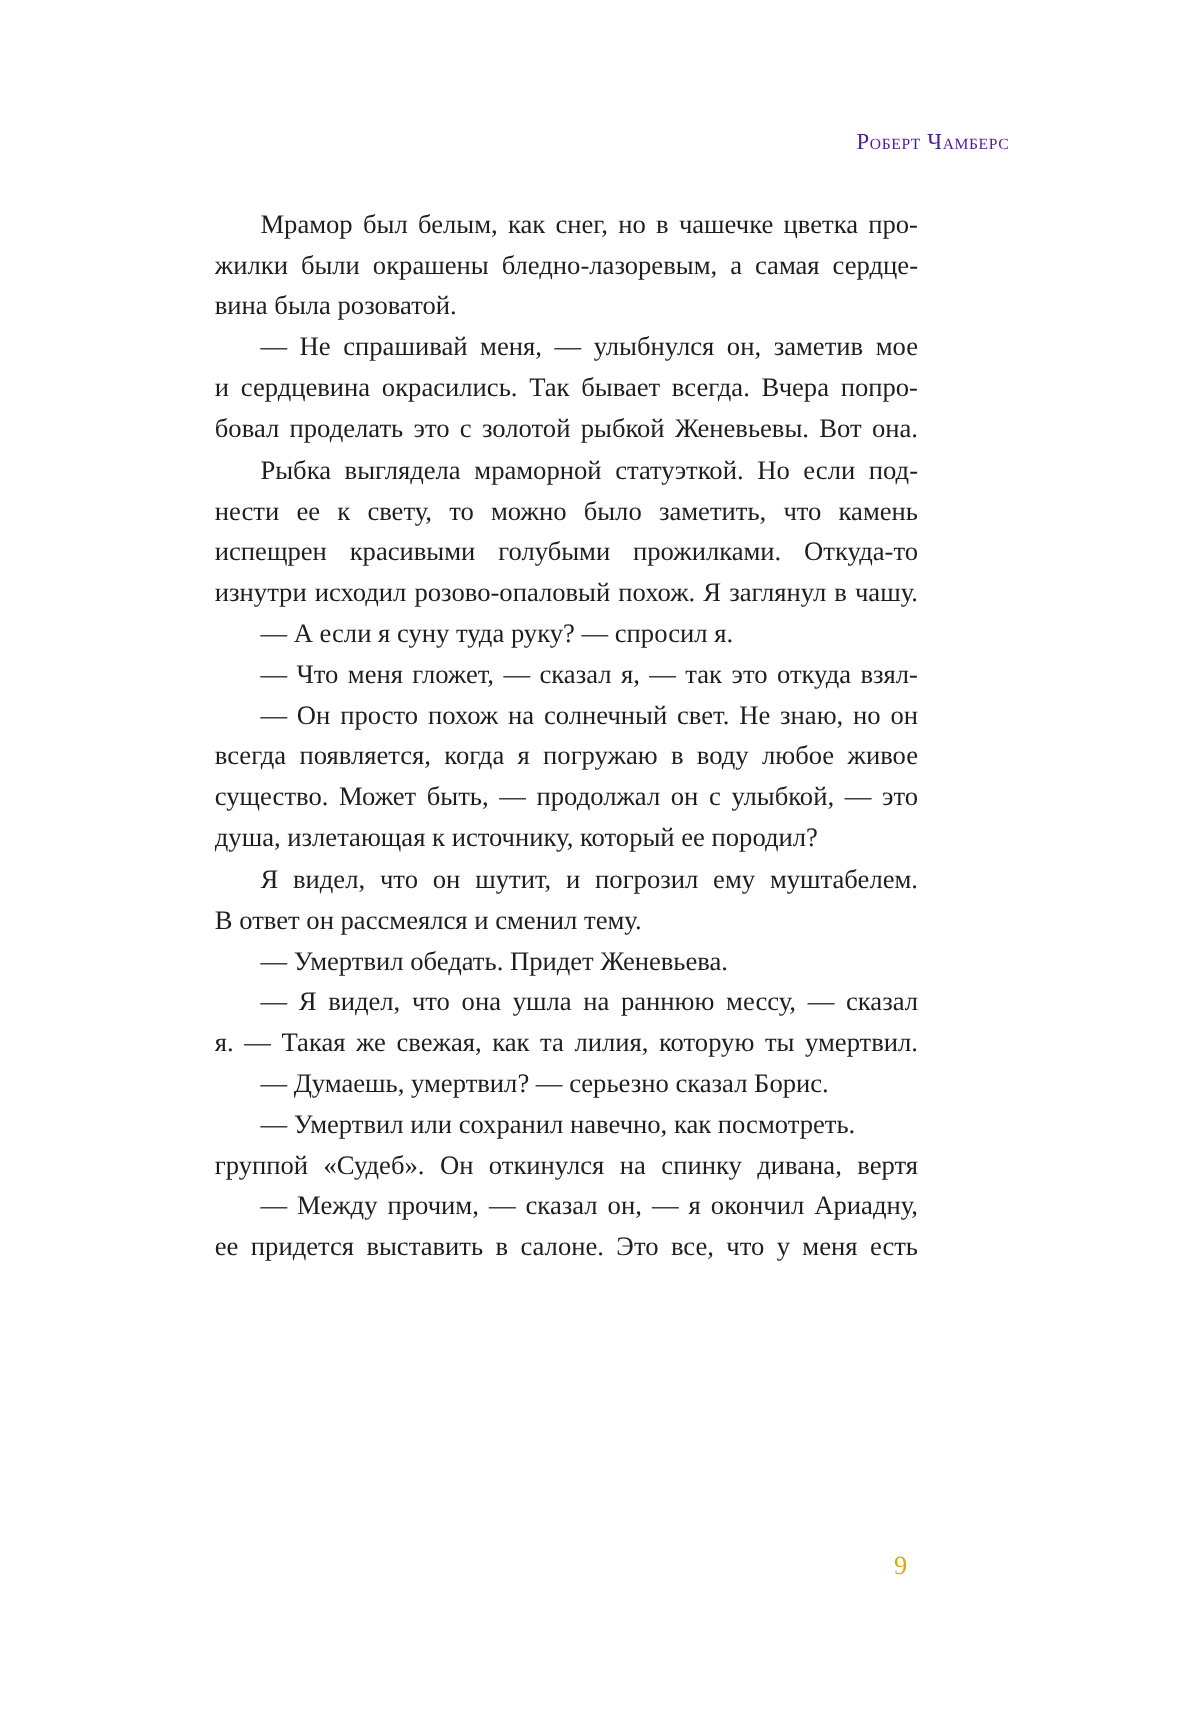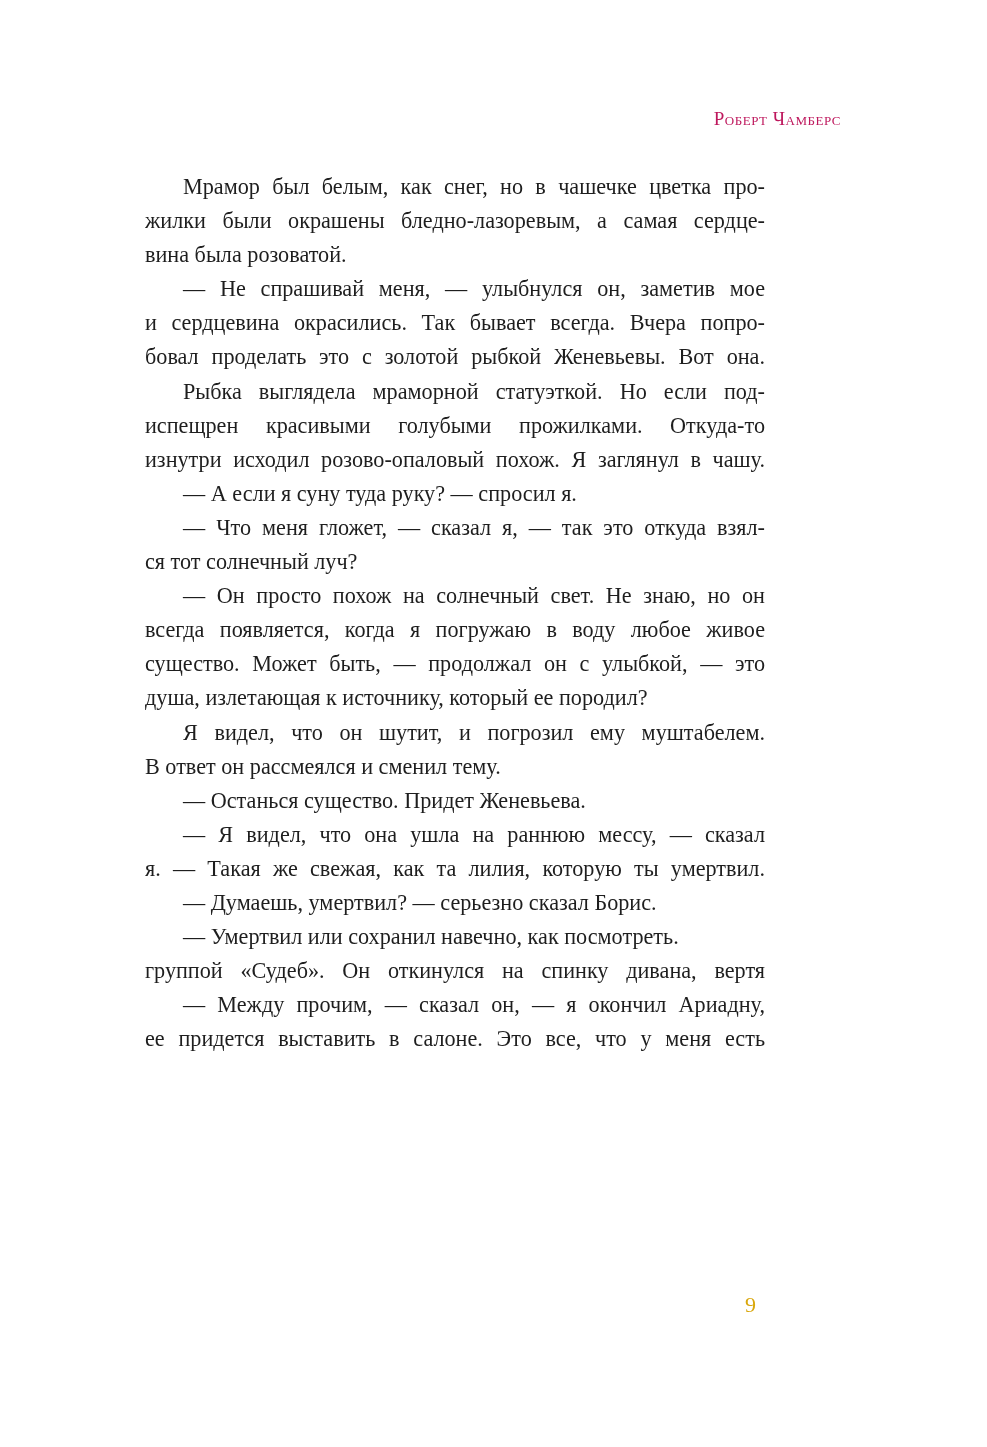--- a/index.html
+++ b/index.html
@@ -1,31 +1,31 @@
 <!DOCTYPE html>
 <html><head>
 <meta charset="utf-8">
 <style>
   html, body { margin: 0; padding: 0; background: #ffffff; }
   body { width: 987px; height: 1447px; position: relative; overflow: hidden; }
   .page { position: absolute; left: 0; top: 0; width: 987px; height: 1447px; background: #ffffff; }
   .running-head {
     position: absolute; top: 108px; right: 146px;
     font-family: "Liberation Serif", "DejaVu Serif", serif;
-    font-size: 19px; letter-spacing: 0.5px; color: #be185d;
+    font-size: 19px; letter-spacing: 0.5px; color: #4c1d95;
     font-variant: small-caps;
   }
   .text-block {
     position: absolute; left: 145px; top: 170px; width: 620px;
     font-family: "Liberation Serif", "DejaVu Serif", serif;
     font-size: 22.2px; color: #1e1e1e;
   }
   .line {
     height: 34.1px; line-height: 34.1px; white-space: nowrap;
-    text-align: justify; text-align-last: justify; overflow: hidden;
+    text-align: justify; text-align-last: justify; overflow: hidden; margin-left: 34px;
   }
   .line.last { text-align: center; text-align-last: left; }
   .line.indent { padding-left: 38px; }
   .folio {
     position: absolute; top: 1292px; left: 745px;
     font-family: "Liberation Serif", "DejaVu Serif", serif;
     font-size: 22px; color: #d9a70c;
   }
 </style>
 </head>
@@ -35,32 +35,32 @@
   <div class="running-head">Роберт Чамберс</div>
 
   <div class="text-block">
     <div class="line indent">Мрамор был белым, как снег, но в чашечке цветка про-</div>
     <div class="line">жилки были окрашены бледно-лазоревым, а самая сердце-</div>
     <div class="line last">вина была розоватой.</div>
     <div class="line indent">— Не спрашивай меня, — улыбнулся он, заметив мое</div>
     <div class="line">и сердцевина окрасились. Так бывает всегда. Вчера попро-</div>
     <div class="line">бовал проделать это с золотой рыбкой Женевьевы. Вот она.</div>
     <div class="line indent">Рыбка выглядела мраморной статуэткой. Но если под-</div>
+    <div class="line">нести ее к свету, то можно было заметить, что камень</div>
     <div class="line">испещрен красивыми голубыми прожилками. Откуда-то</div>
     <div class="line">изнутри исходил розово-опаловый похож. Я заглянул в чашу.</div>
     <div class="line indent last">— А если я суну туда руку? — спросил я.</div>
     <div class="line indent">— Что меня гложет, — сказал я, — так это откуда взял-</div>
-    <div class="line last">ся тот солнечный луч?</div>
     <div class="line indent">— Он просто похож на солнечный свет. Не знаю, но он</div>
     <div class="line">всегда появляется, когда я погружаю в воду любое живое</div>
     <div class="line">существо. Может быть, — продолжал он с улыбкой, — это</div>
     <div class="line last">душа, излетающая к источнику, который ее породил?</div>
     <div class="line indent">Я видел, что он шутит, и погрозил ему муштабелем.</div>
     <div class="line last">В ответ он рассмеялся и сменил тему.</div>
-    <div class="line indent last">— Останься существо. Придет Женевьева.</div>
+    <div class="line indent last">— Умертвил обедать. Придет Женевьева.</div>
     <div class="line indent">— Я видел, что она ушла на раннюю мессу, — сказал</div>
     <div class="line">я. — Такая же свежая, как та лилия, которую ты умертвил.</div>
     <div class="line indent last">— Думаешь, умертвил? — серьезно сказал Борис.</div>
     <div class="line indent last">— Умертвил или сохранил навечно, как посмотреть.</div>
     <div class="line">группой «Судеб». Он откинулся на спинку дивана, вертя</div>
     <div class="line indent">— Между прочим, — сказал он, — я окончил Ариадну,</div>
     <div class="line">ее придется выставить в салоне. Это все, что у меня есть</div>
   </div>
 
   <div class="folio">9</div>

